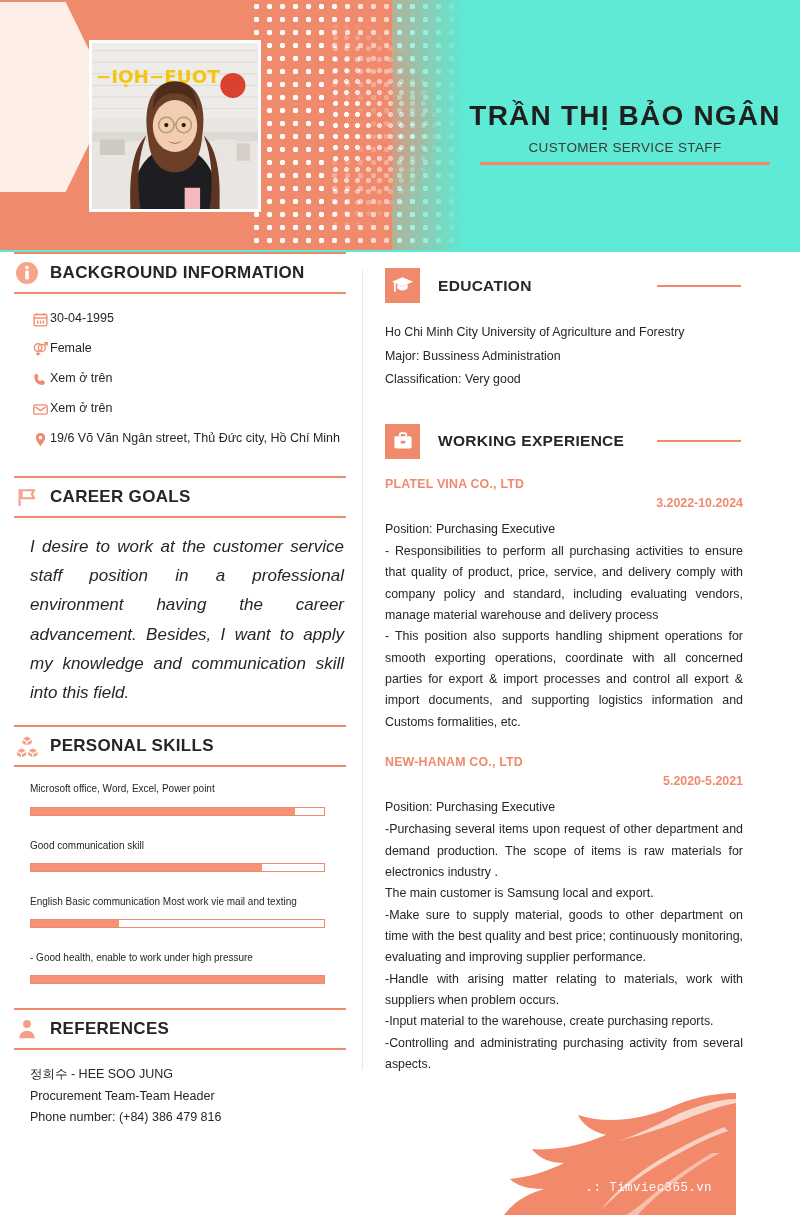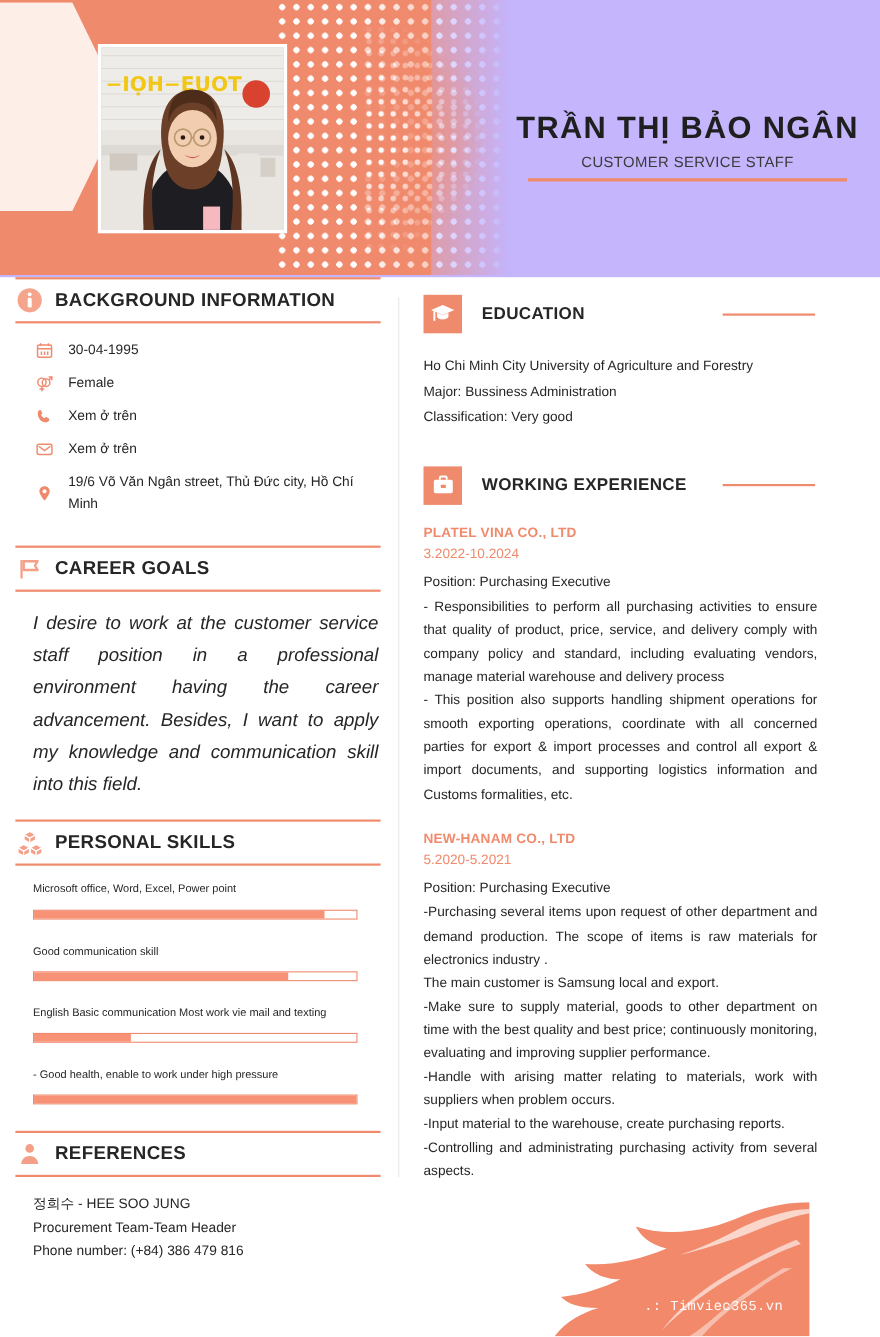--- a/index.html
+++ b/index.html
@@ -6,21 +6,21 @@
   html,body { width:800px; height:1215px; }
   body {
     font-family:"Liberation Sans", sans-serif;
     background:#ffffff;
     color:#262626;
     position:relative;
     overflow:hidden;
   }
 
   
-  .header { position:relative; width:800px; height:252px; background:#c4b5fd; overflow:hidden; }
+  .header { position:relative; width:800px; height:252px; background:#5eead4; overflow:hidden; }
   .hdr-orange {
     position:absolute; left:0; top:0; width:392px; height:250px;
     background:#f08a6d;
   }
   .hdr-chevron {
     position:absolute; left:-10px; top:2px; width:122px; height:190px;
     background:#fdeee8;
     clip-path: polygon(0% 0%, 62% 0%, 100% 50%, 62% 100%, 0% 100%);
   }
   .hdr-dots {
@@ -67,21 +67,21 @@
     display:flex; align-items:center; gap:10px;
     border-top:2px solid #f08a6d; border-bottom:2px solid #f08a6d;
     padding:6px 0 6px 0; margin-bottom:0;
   }
   .sec-head h2 {
     font-size:17px; font-weight:bold; letter-spacing:.3px; color:#262626;
   }
   .sec-icon { width:26px; height:26px; flex:0 0 26px; display:flex; align-items:center; justify-content:center; }
   .sec-body { padding:14px 2px 18px 16px; }
 
-  .info-row { display:flex; align-items:center; gap:12px; margin-bottom:10px; }
+  .info-row { display:flex; align-items:flex-end; margin-bottom:10px; }
   .info-ic { width:20px; flex:0 0 20px; display:flex; justify-content:center; padding-top:1px; }
   .info-tx { font-size:12.5px; line-height:1.6; color:#262626; }
 
   .para { font-size:17px; line-height:1.72; text-align:justify; color:#262626;font-style:italic; }
 
   .skill { margin-bottom:6px; }
   .skill-label { font-size:10px; line-height:1.62; text-align:justify; color:#262626; margin-bottom:9px; }
   .bar { height:9px; border:1px solid #f08a6d; background:#ffffff; width:295px; }
   .bar-fill { height:100%; background:#f79277; }
   .skill + .skill { margin-top:22px; }
@@ -93,21 +93,21 @@
   .rsec-head { display:flex; align-items:center; margin-bottom:18px; }
   .rsq { width:35px; height:35px; background:#f08a6d; display:flex; align-items:center; justify-content:center; flex:0 0 35px; }
   .rsec-head h2 { font-size:15.5px; font-weight:bold; letter-spacing:.3px; margin-left:18px; color:#262626; white-space:nowrap; }
   .rsec-rule { flex:1; height:2px; background:#f08a6d; margin-left:20px; max-width:84px; margin-right:2px; }
   .rsec-rule-wrap { flex:1; display:flex; justify-content:flex-end; }
 
   .edu-line { font-size:12.4px; line-height:1.9; color:#262626; }
 
   .job { margin-bottom:16px; }
   .job-co { font-size:12.4px; font-weight:bold; color:#f08a6d; letter-spacing:.2px; margin-bottom:5px; }
-  .job-date { font-size:12.4px; font-weight:normal; color:#f08a6d; margin-bottom:9px; }
+  .job-date { font-size:12.4px; font-weight:bold; color:#f08a6d; margin-bottom:9px;text-align:right; }
   .job-pos { font-size:12.4px; line-height:1.72; color:#262626; margin-bottom:1px; }
   .job-b { font-size:12.4px; line-height:1.72; text-align:justify; color:#262626; }
 
   
   .footer { position:absolute; left:0; bottom:0; width:736px; height:130px; pointer-events:none; }
   .brush { position:absolute; right:0; bottom:0; width:250px; height:122px; }
   .foot-txt {
     position:absolute; right:24px; bottom:20px;
     font-family:"Liberation Mono", monospace;
     font-size:12.5px; color:#ffffff; letter-spacing:.4px; opacity:.95;

